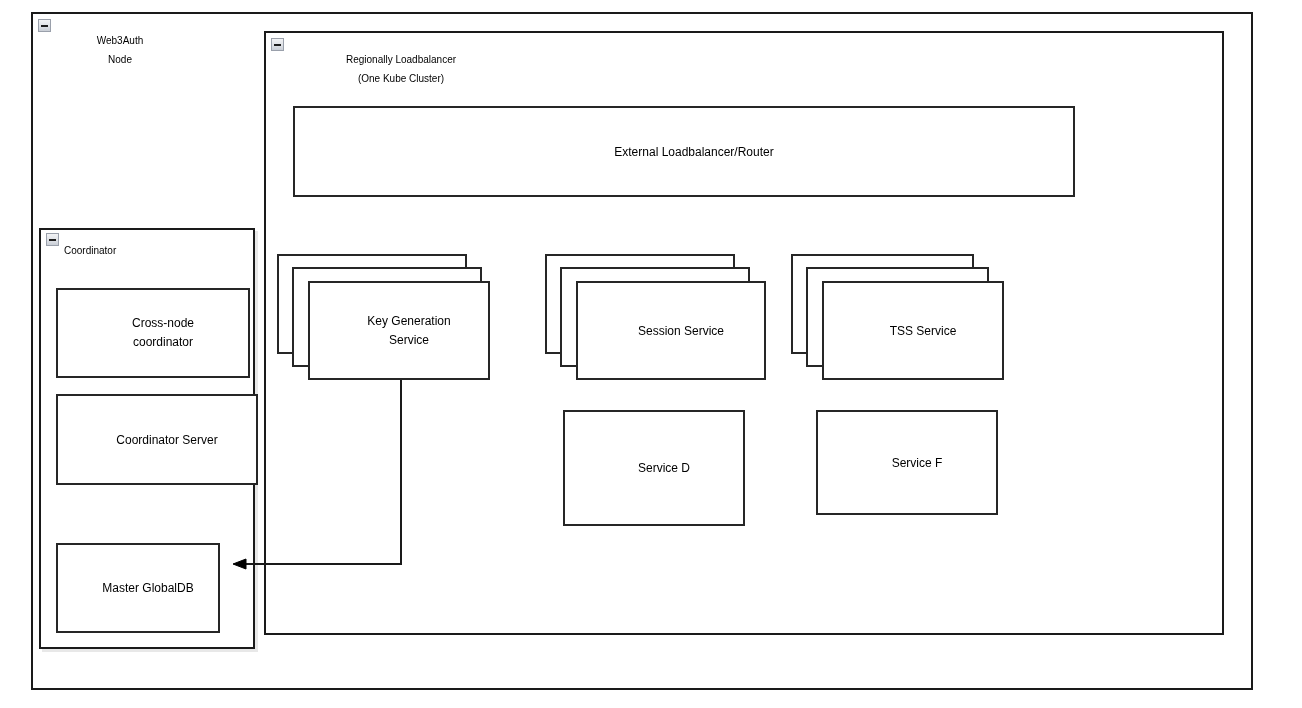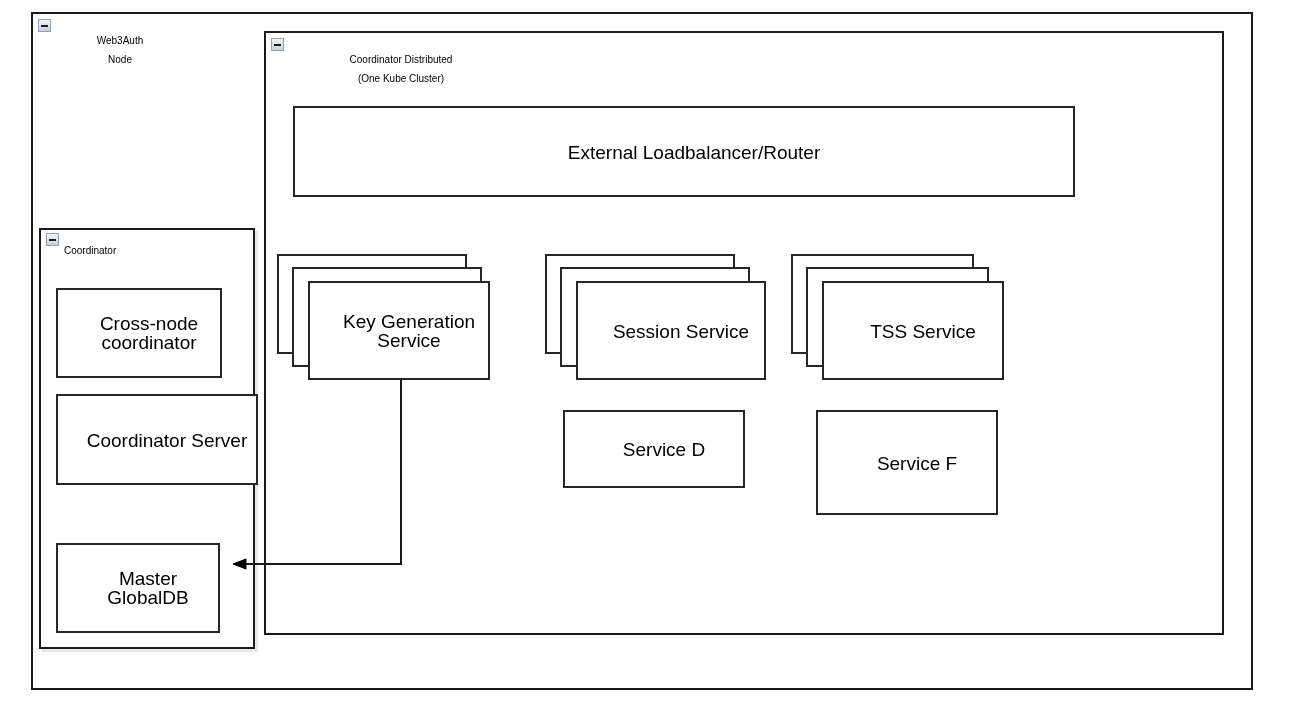--- a/index.html
+++ b/index.html
@@ -68,21 +68,21 @@
   .container-label.left {
     text-align: left;
   }
   .box-label {
     position: absolute;
     left: 0;
     right: 0;
     top: 50%;
     transform: translateY(-50%);
     text-align: center;
-    font-size: 19px;
+    font-size: 12px;
     line-height: 19px;
     color: #000000;
     white-space: pre-line;
     padding: 0 4px;
     box-sizing: border-box;
     margin-left: 20px;
   }
 
   
   .stack {
@@ -111,21 +111,21 @@
 
 <div id="canvas">
 
   <div class="container-box" style="left:31px; top:12px; width:1222px; height:678px;"></div>
   <div class="collapse-icon" style="left:38px; top:19px;"></div>
   <div class="container-label" style="left:55px; top:31px; width:130px;">Web3Auth
 Node</div>
 
   <div class="container-box" style="left:264px; top:31px; width:960px; height:604px;"></div>
   <div class="collapse-icon" style="left:271px; top:38px;"></div>
-  <div class="container-label" style="left:291px; top:50px; width:220px;">Coordinator Distributed
+  <div class="container-label" style="left:291px; top:50px; width:220px;">Regionally Loadbalancer
 (One Kube Cluster)</div>
 
   <div class="box" style="left:293px; top:106px; width:782px; height:91px;">
     <div class="box-label">External Loadbalancer/Router</div>
   </div>
 
   <div class="stack" style="left:277px; top:254px; width:215px; height:128px;">
     <div class="sheet" style="left:0px;  top:0px;  width:190px; height:100px;"></div>
     <div class="sheet" style="left:15px; top:13px; width:190px; height:100px;"></div>
     <div class="sheet" style="left:31px; top:27px; width:182px; height:99px;">
@@ -143,33 +143,33 @@
   </div>
 
   <div class="stack" style="left:791px; top:254px; width:233px; height:128px;">
     <div class="sheet" style="left:0px;  top:0px;  width:183px; height:100px;"></div>
     <div class="sheet" style="left:15px; top:13px; width:183px; height:100px;"></div>
     <div class="sheet" style="left:31px; top:27px; width:182px; height:99px;">
       <div class="box-label">TSS Service</div>
     </div>
   </div>
 
-  <div class="box" style="left:563px; top:410px; width:182px; height:78px;">
+  <div class="box" style="left:563px; top:410px; width:182px; height:116px;">
     <div class="box-label">Service D</div>
   </div>
 
   <div class="box" style="left:816px; top:410px; width:182px; height:105px;">
     <div class="box-label">Service F</div>
   </div>
 
   <div class="container-box shadowed" style="left:39px; top:228px; width:216px; height:421px;"></div>
   <div class="collapse-icon" style="left:46px; top:233px;"></div>
   <div class="container-label left" style="left:64px; top:241px; width:150px;">Coordinator</div>
 
-  <div class="box" style="left:56px; top:288px; width:166px; height:90px;">
+  <div class="box" style="left:56px; top:288px; width:194px; height:90px;">
     <div class="box-label">Cross-node
 coordinator</div>
   </div>
 
   <div class="box" style="left:56px; top:394px; width:202px; height:91px;">
     <div class="box-label">Coordinator Server</div>
   </div>
 
   <div class="box" style="left:56px; top:543px; width:164px; height:90px;">
     <div class="box-label">Master GlobalDB</div>

